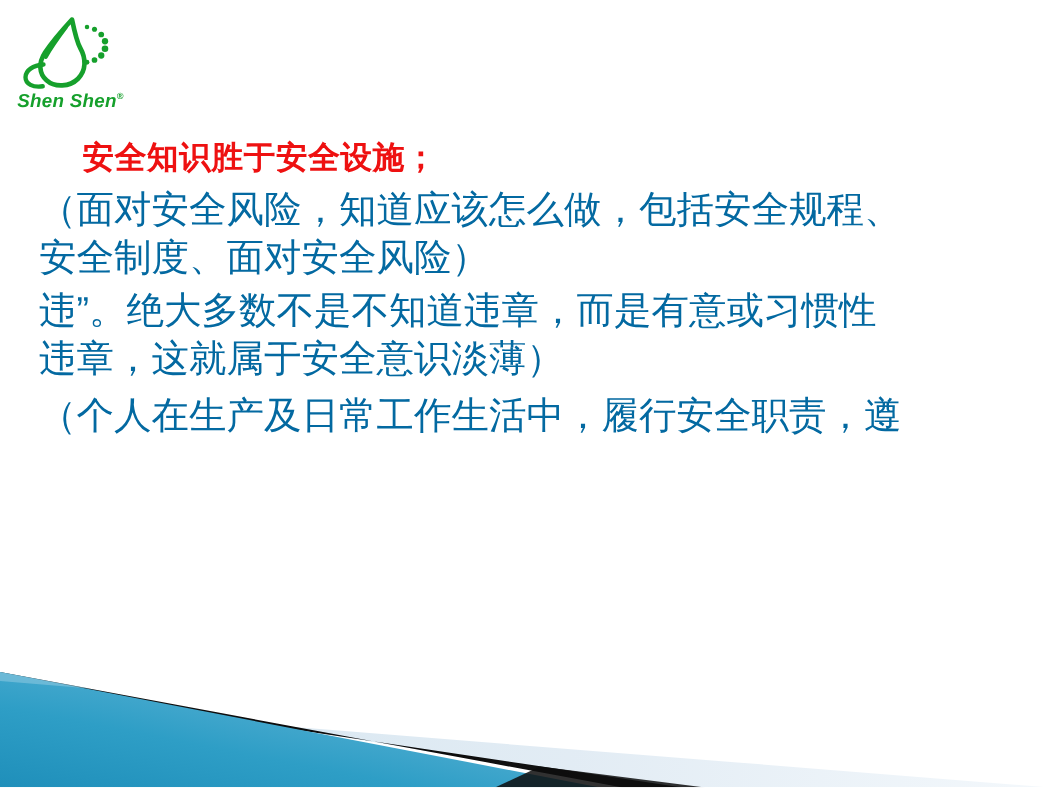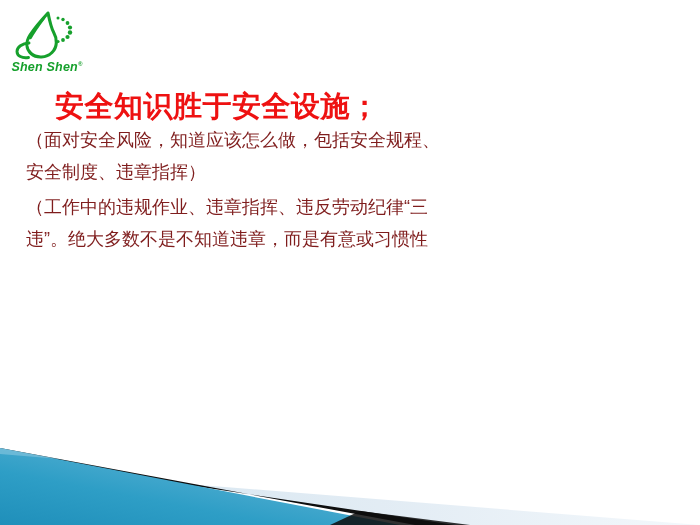--- a/index.html
+++ b/index.html
@@ -66,29 +66,29 @@
   }
   .line {
     margin: 0;
     padding: 0;
     font-family: "Liberation Sans", "DejaVu Sans", sans-serif;
     white-space: nowrap;
   }
   .heading {
     color: #ee1111;
     font-weight: bold;
-    font-size: 29px;
+    font-size: 21px;
     line-height: 36px;
     padding-left: 55px;
     letter-spacing: 0.5px;
   }
   .para {
-    color: #7f1d1d;
+    color: #0369a1;
     font-weight: normal;
-    font-size: 18px;
+    font-size: 25px;
     line-height: 32px;
     padding-left: 26px;
     letter-spacing: 0px;
   }
   .para.indent {
     padding-left: 26px;
   }
   .para.hang {
     padding-left: 26px;
   }
@@ -136,33 +136,34 @@
     <div class="logo-word">
       <span>Shen Shen</span><sup>®</sup>
     </div>
   </div>
 
   <div class="content">
 
     <div class="block">
       <p class="line heading">安全知识胜于安全设施；</p>
       <p class="line para indent">（面对安全风险，知道应该怎么做，包括安全规程、</p>
-      <p class="line para hang">安全制度、违章指挥）</p>
+      <p class="line para hang">安全制度、面对安全风险）</p>
     </div>
 
     <div class="gap-a"></div>
 
     <div class="block">
-      <p class="line para indent">（工作中的违规作业、违章指挥、违反劳动纪律“三</p>
       <p class="line para hang">违”。绝大多数不是不知道违章，而是有意或习惯性</p>
+      <p class="line para hang">违章，这就属于安全意识淡薄）</p>
     </div>
 
     <div class="gap-c"></div>
 
     <div class="block">
+      <p class="line para indent">（个人在生产及日常工作生活中，履行安全职责，遵</p>
     </div>
 
   </div>
 
   <div class="footer">
     <svg width="700" height="100" viewBox="0 0 700 100">
       <defs>
         <linearGradient id="blueGrad" x1="0" y1="1" x2="1" y2="0">
           <stop offset="0%" stop-color="#1f8fba"></stop>
           <stop offset="35%" stop-color="#2e9ec6"></stop>

